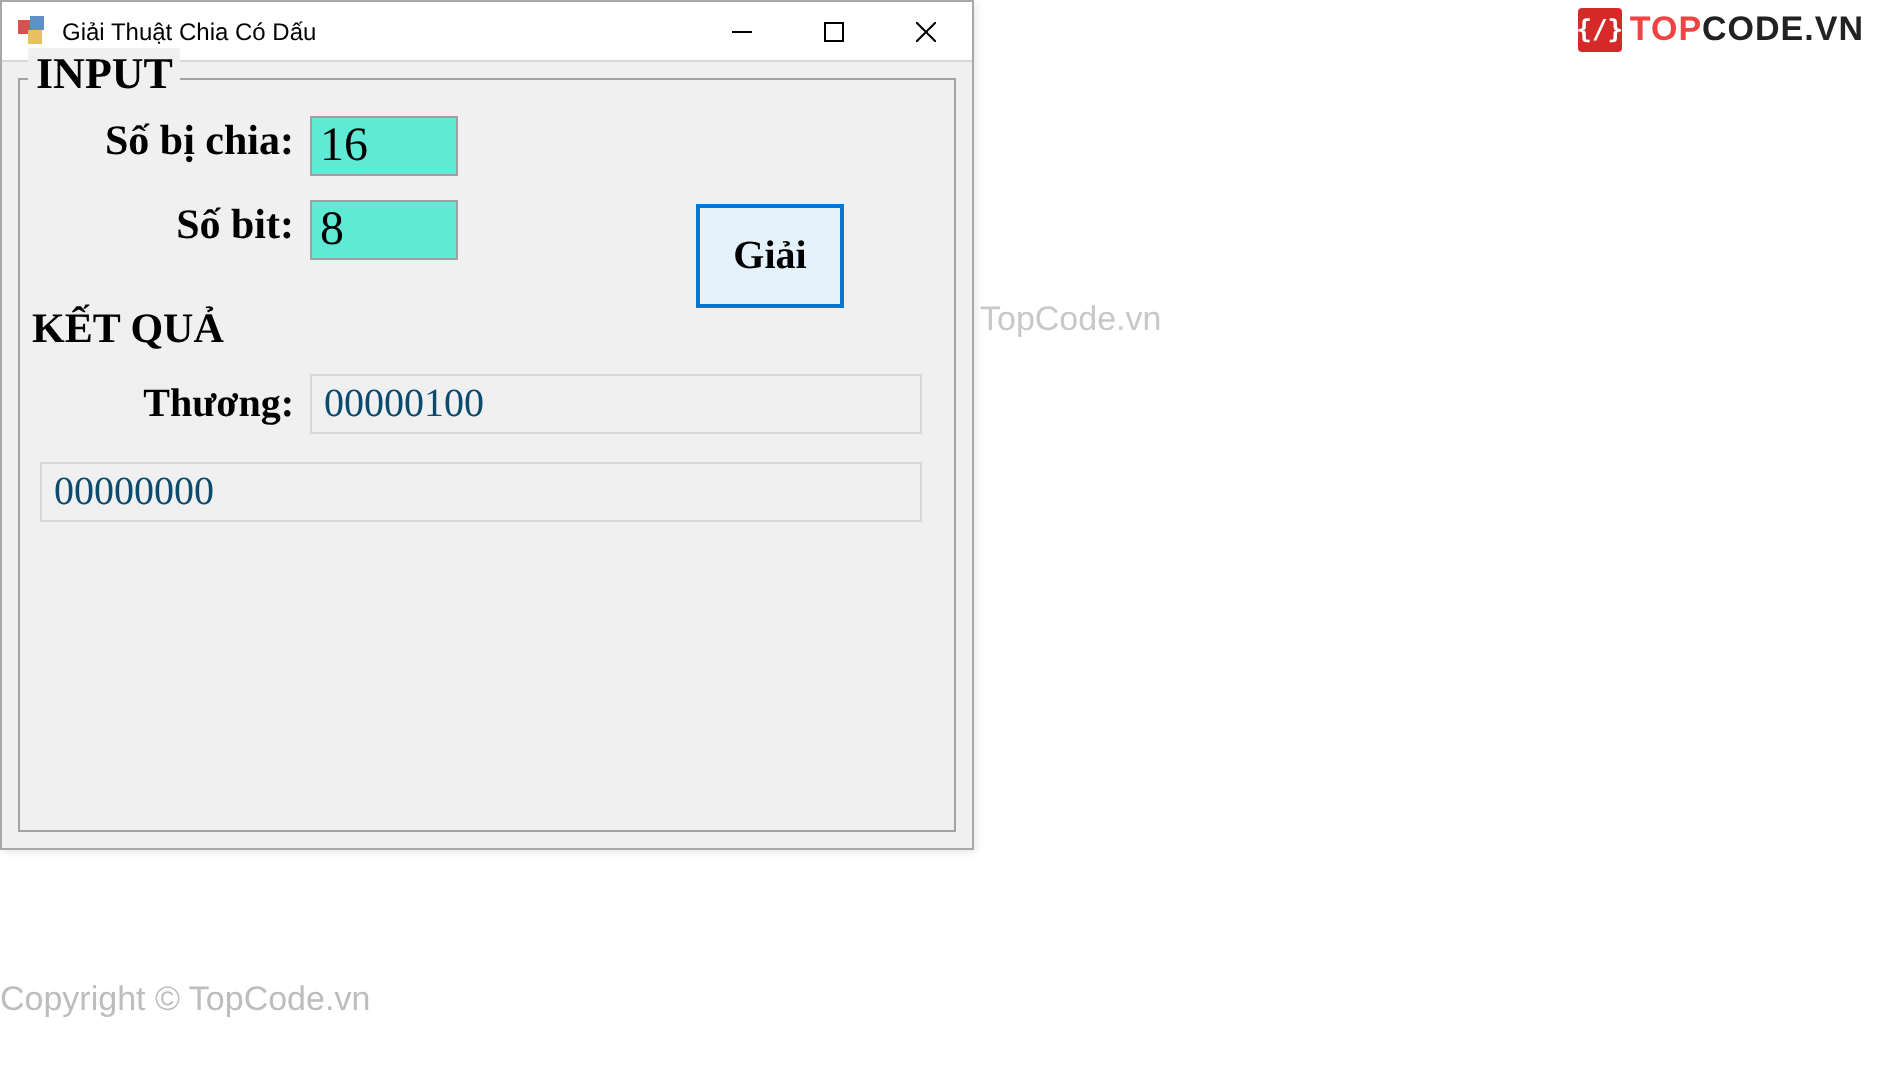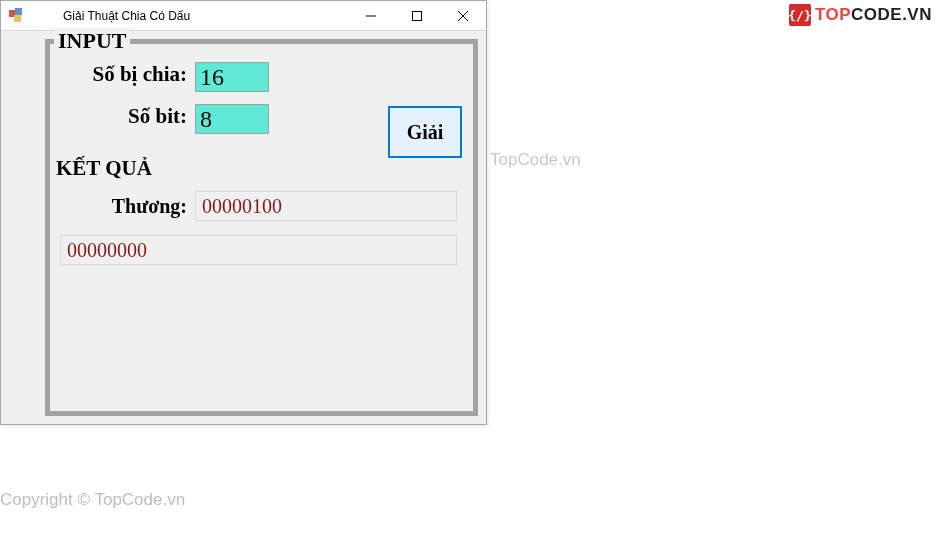--- a/index.html
+++ b/index.html
@@ -24,21 +24,20 @@
       border: 1px solid #a8a8a8;
       background: #f0f0f0;
       box-shadow: 1px 1px 4px rgba(0,0,0,0.1);
     }
     .titlebar {
       height: 30px;
       background: #ffffff;
       display: flex;
       align-items: center;
       border-bottom: 1px solid #d8d8d8;
-      gap: 32px;
     }
     .app-icon {
       width: 16px;
       height: 16px;
       margin-left: 8px;
       margin-right: 6px;
       position: relative;
       display: inline-block;
     }
     .app-icon::before {
@@ -81,24 +80,23 @@
       font-family: "Segoe UI Symbol", sans-serif;
     }
     .win-btn svg { display: block; }
     .client-area {
       padding: 8px;
       height: calc(100% - 30px);
       position: relative;
     }
     .groupbox {
       position: relative;
-      border: 5px solid #a3a3a3;
+      border: 1px solid #a3a3a3;
       padding: 18px 10px 10px 10px;
       height: 100%;
-      margin-left: 36px;
     }
     .groupbox-label {
       position: absolute;
       top: -16px;
       left: 4px;
       padding: 0 4px;
       background: #f0f0f0;
       font-weight: bold;
       font-size: 22px;
       font-family: "Times New Roman", serif;
@@ -161,21 +159,21 @@
       padding-right: 8px;
     }
     .result-output {
       flex: 1;
       height: 30px;
       border: 1px solid #d8d8d8;
       background: #f0f0f0;
       font-size: 20px;
       font-family: "Times New Roman", serif;
       padding: 2px 6px;
-      color: #7f1d1d;
+      color: #0c4a6e;
       margin-right: 6px;
     }
     .logo-topcode {
       position: absolute;
       top: 4px;
       right: 18px;
       display: flex;
       align-items: center;
       font-weight: bold;
     }

